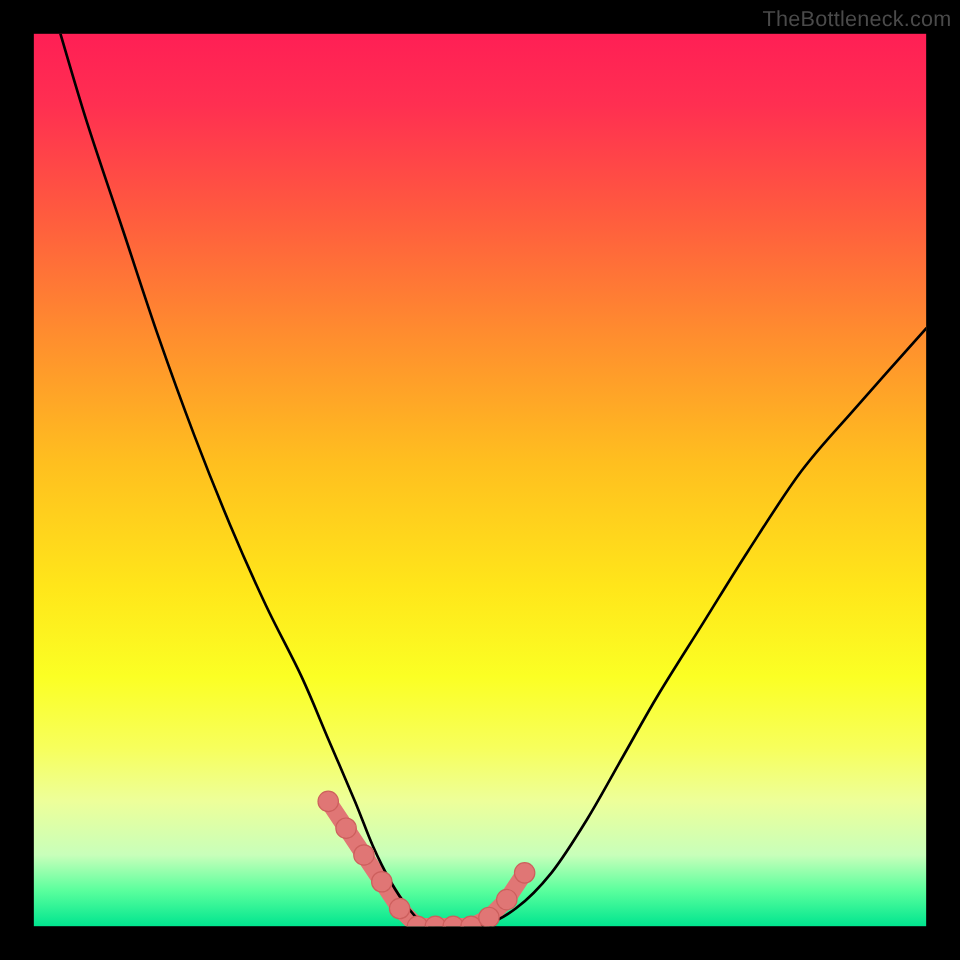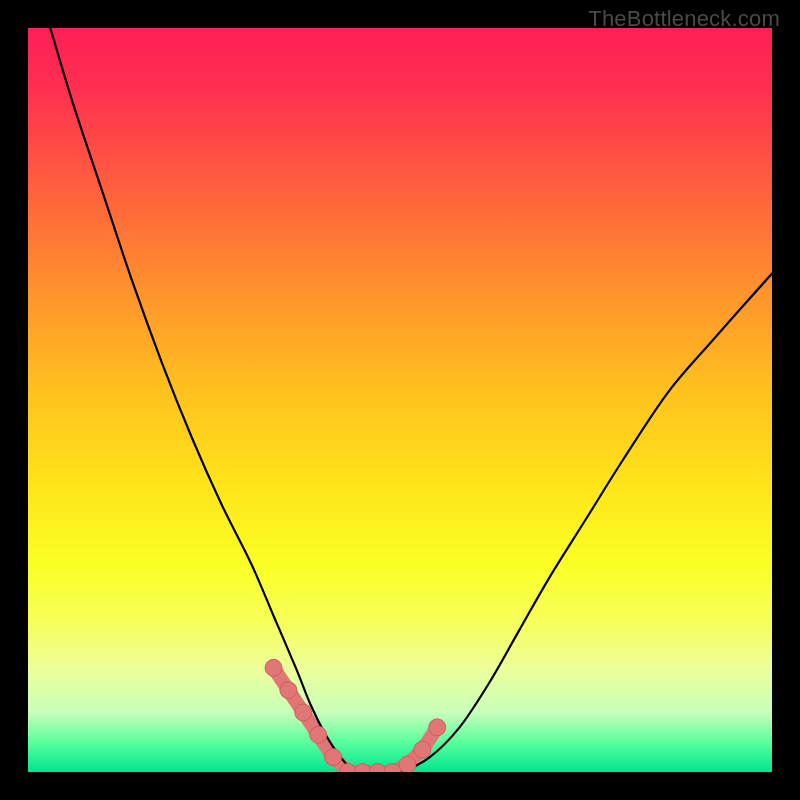--- a/index.html
+++ b/index.html
@@ -34,23 +34,23 @@
       #f7ff5c 80%,
       #edff9a 86%,
       #c8ffba 92%,
       #5aff9d 96%,
       #00e58f 100%
     );
   }
   .watermark {
     position: absolute;
     top: 6px;
-    right: 20px;
+    right: 7px;
     color: #4a4a4a;
-    font-size: 22px;
+    font-size: 18px;
     font-weight: 500;
     letter-spacing: 0.2px;
   }
   svg.curve {
     position: absolute;
     left: 0; top: 0;
     width: 744px;
     height: 744px;
   }
   .curve path.main {

